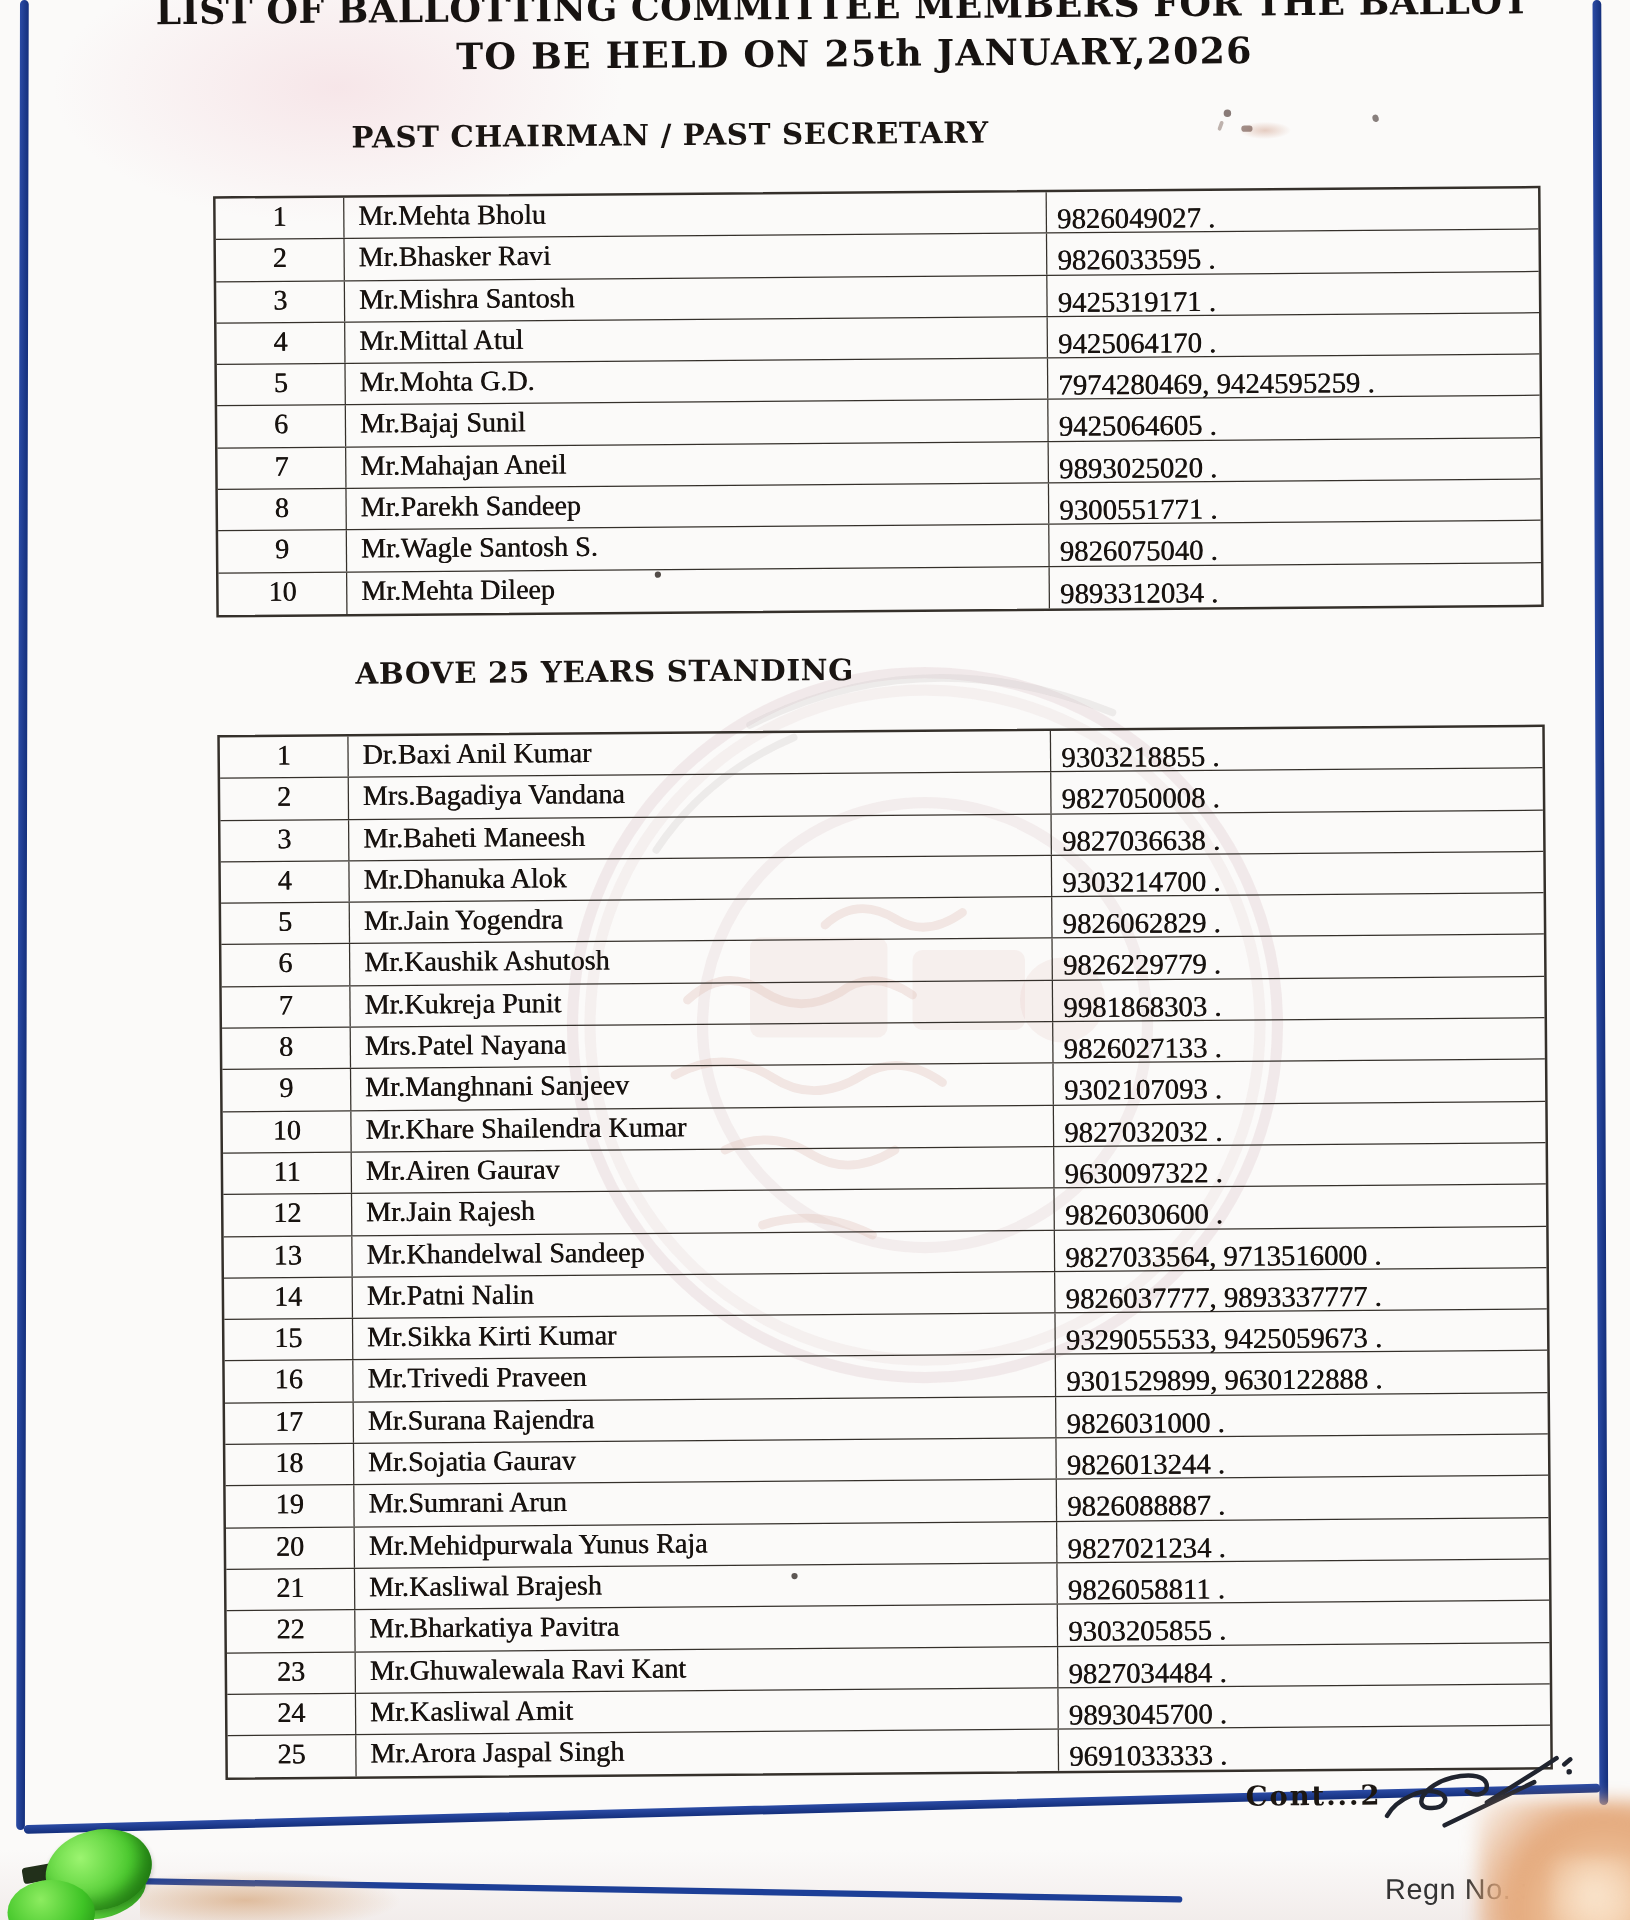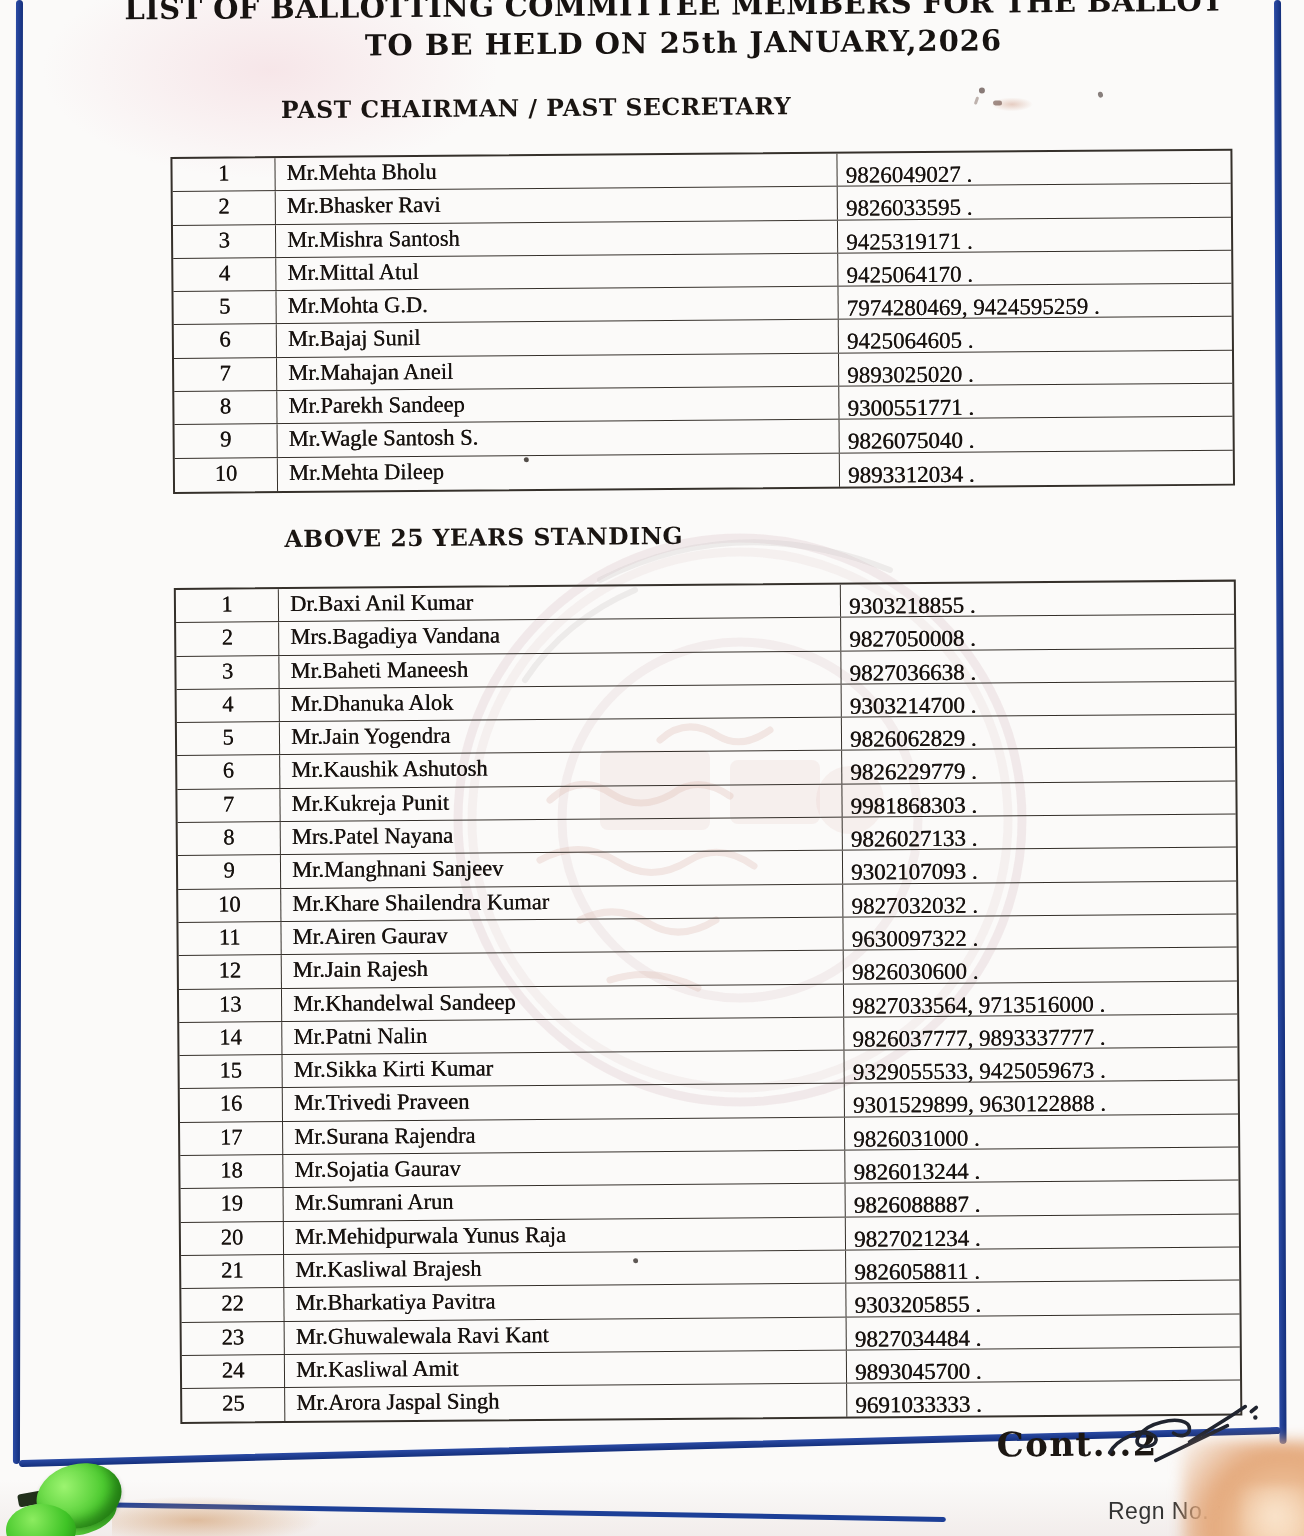--- a/index.html
+++ b/index.html
@@ -50,21 +50,21 @@
   .cell{box-sizing:border-box;overflow:visible;white-space:nowrap;
     color:#181310;font-size:22.5px;line-height:24px;
     text-shadow:0.4px 0 0 currentColor;}
   .cell.no{width:103px;border-right:1.6px solid #35302b;text-align:center;padding-top:3px;}
   .cell.name{width:562px;border-right:1.6px solid #35302b;padding:3px 0 0 11px;}
   .cell.phone{flex:1;padding:10px 0 0 8px;font-size:23px;}
 
   
   .cont-label{position:absolute;left:991px;top:1427px;
     font-family:"DejaVu Serif", serif;font-weight:bold;color:#1c1713;
-    font-size:34px;letter-spacing:1.5px;}
+    font-size:22px;letter-spacing:1.5px;}
   .signature{position:absolute;left:1098px;top:1398px;width:160px;height:78px;}
 
   
   .regn{position:absolute;left:1108px;top:1498px;z-index:3;
     font-family:"Liberation Sans", sans-serif;font-size:23px;color:#333;letter-spacing:0.5px;}
   .regn-mark{position:absolute;left:1262px;top:1492px;width:18px;height:30px;z-index:3;
     border-left:3px solid rgba(70,100,175,0.8);border-radius:50% 0 0 50%;transform:rotate(12deg);}
 
   
   .stamp{position:absolute;left:430px;top:500px;width:620px;height:660px;z-index:1;opacity:0.9;}

